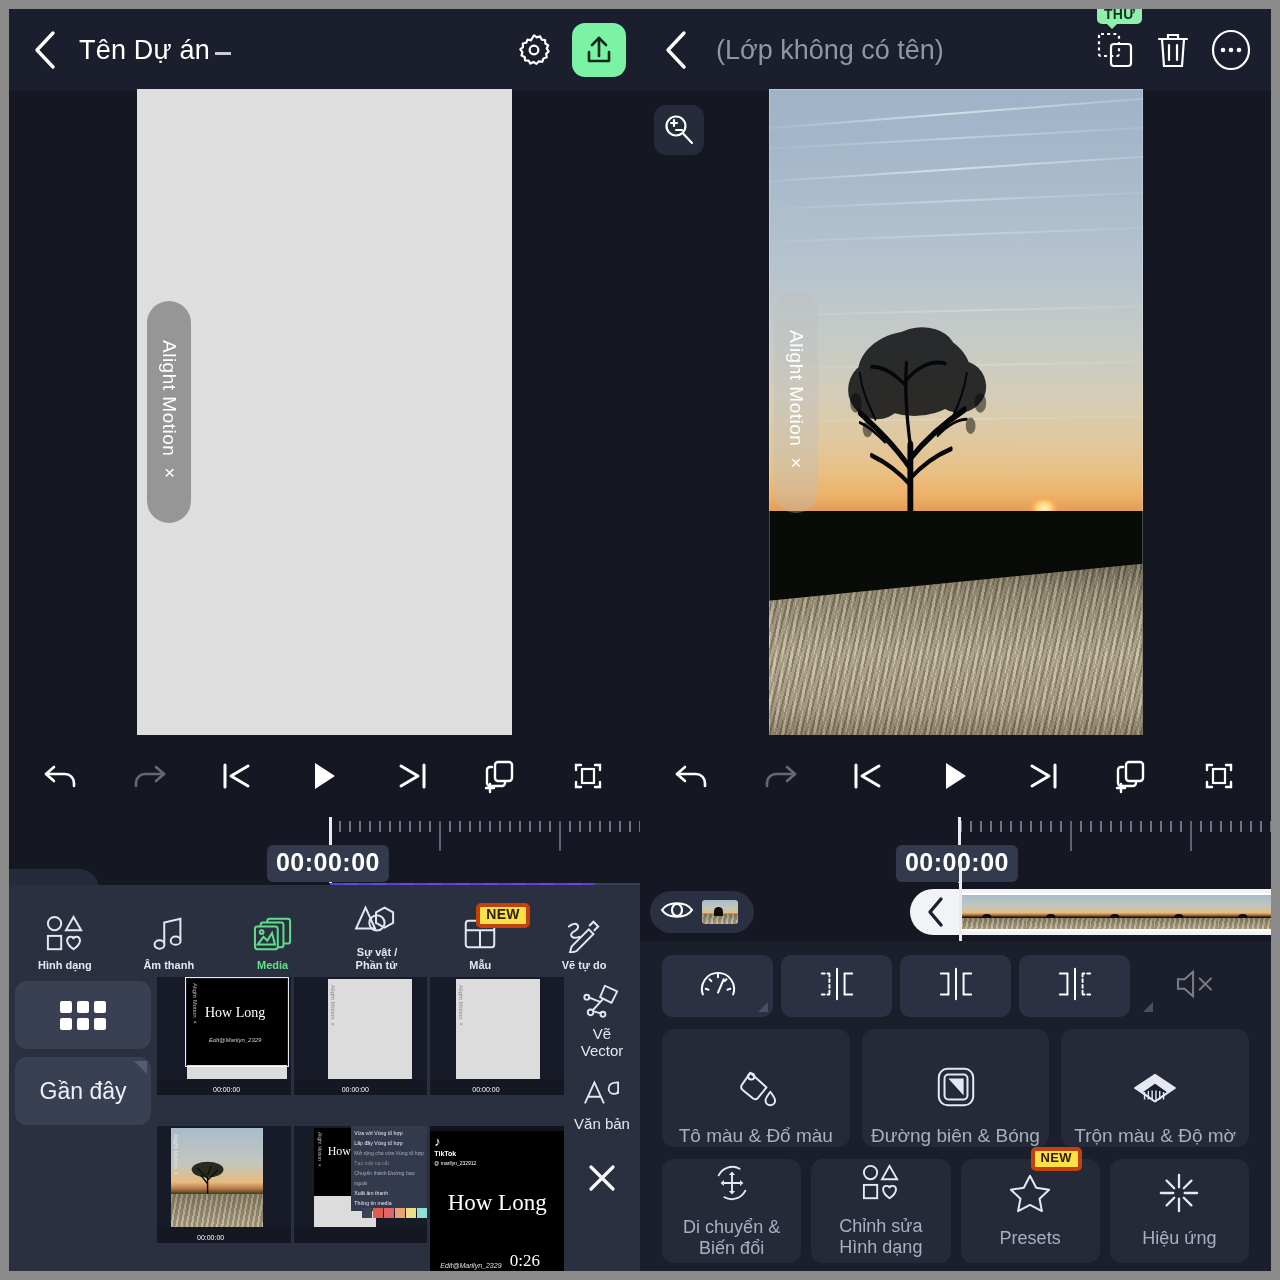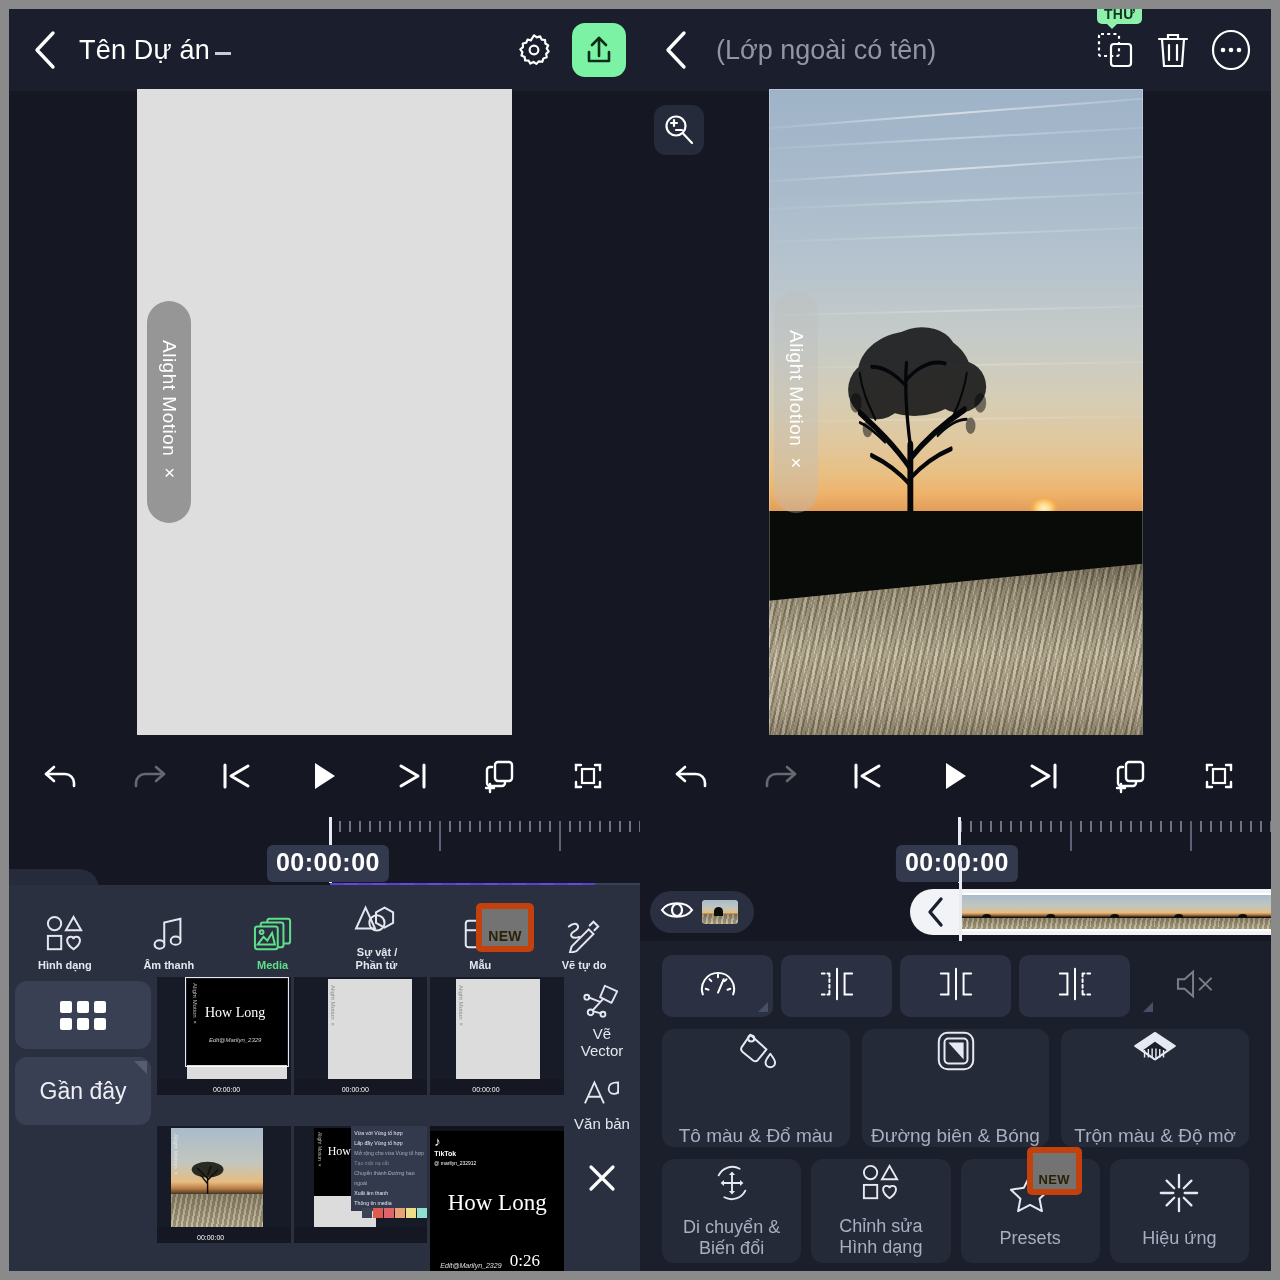--- a/index.html
+++ b/index.html
@@ -218,23 +218,23 @@
   .cat-bar { display:flex; align-items:flex-end; height:92px; padding: 8px 4px 0; }
   .cat {
     flex:1 1 0; display:flex; flex-direction:column; align-items:center; gap:6px;
     cursor:pointer; position:relative; padding-bottom:6px;
   }
   .cat .ci { height:40px; display:flex; align-items:flex-end; justify-content:center; }
   .cat .cl { font-size:11px; color:#e4e7ef; text-align:right; line-height:1.12;font-weight:bold; }
   .cat.active .cl { color:#5ee08a; }
   .new-badge {
     position:absolute; top:-10px; left:50%; transform:translateX(-4px);
-    background:#737373; color:#2b2205; font-size:14px; font-weight:700;
-    padding:20px 6px 3px; border-radius:5px; line-height:1; letter-spacing:.3px;
-    border:6px solid #c2410c;
+    background:#fde047; color:#2b2205; font-size:14px; font-weight:700;
+    padding:0 6px 3px; border-radius:5px; line-height:1; letter-spacing:.3px;
+    border:4px solid #c2410c;
   }
   .new-badge.sm { font-size:13px; }
 
   .sheet-body { position:absolute; left:0; right:0; top:92px; bottom:0; }
   .side-left { position:absolute; left:6px; top:4px; width:136px; }
   .sq-btn {
     width:136px; height:68px; border-radius:12px; background:#3a4053;
     display:flex; align-items:center; justify-content:center; cursor:pointer;
   }
   .sq-btn.recent { height:68px; margin-top:8px; font-size:23px; color:#eef0f6; position:relative; }
@@ -259,21 +259,21 @@
   .tile-sm {
     flex:1 1 0; height:62px; border-radius:10px; background:#2b3142;
     display:flex; align-items:center; justify-content:center; cursor:pointer; position:relative;
   }
   .tile-sm.flat { background:transparent; }
   .tile-sm .corner { position:absolute; right:5px; bottom:5px; width:0;height:0;
     border-bottom:10px solid #474e66; border-left:10px solid transparent; }
   .rowB { display:flex; gap:12px; margin-top:12px; }
   .tile-md {
     flex:1 1 0; height:118px; border-radius:12px; background:#252a39;
-    display:flex; flex-direction:column; align-items:center; justify-content:space-between; gap:12px;
+    display:flex; flex-direction:column; align-items:center; justify-content:flex-end; gap:12px;
     cursor:pointer; position:relative;
   }
   .tile-md .tl2 { font-size:19px; color:#a9afc0; text-align:center; line-height:1.15; }
   .rowC { display:flex; gap:10px; margin-top:12px; }
   .tile-sq {
     flex:1 1 0; height:104px; border-radius:12px; background:#252a39;
     display:flex; flex-direction:column; align-items:center; justify-content:center; gap:10px;
     cursor:pointer; position:relative;
   }
   .tile-sq .tl2 { font-size:18px; color:#a9afc0; text-align:center; line-height:1.18; }
@@ -596,21 +596,21 @@
   </div>
 
   <div class="panel right">
 
     <div class="hdr">
       <div class="back-chev">
         <svg width="30" height="44" viewBox="0 0 30 44">
             <path d="M23 5 L7 22 L23 39" stroke="#fff" stroke-width="3.4" fill="none" stroke-linecap="round" stroke-linejoin="round"></path>
           </svg>
       </div>
-      <div class="layer-title">(Lớp ngoài có tên)</div>
+      <div class="layer-title">(Lớp không có tên)</div>
       <div class="hdr-spacer"></div>
 
       <div class="hdr-icon">
         <div class="thu-badge">THỬ</div>
         <svg width="42" height="42" viewBox="0 0 42 42" fill="none" stroke="#fff" stroke-width="2.2">
           <rect x="5" y="5" width="20" height="22" rx="2" stroke-dasharray="3 3.2"></rect>
           <rect x="17" y="15" width="20" height="22" rx="3"></rect>
         </svg>
       </div>
 

